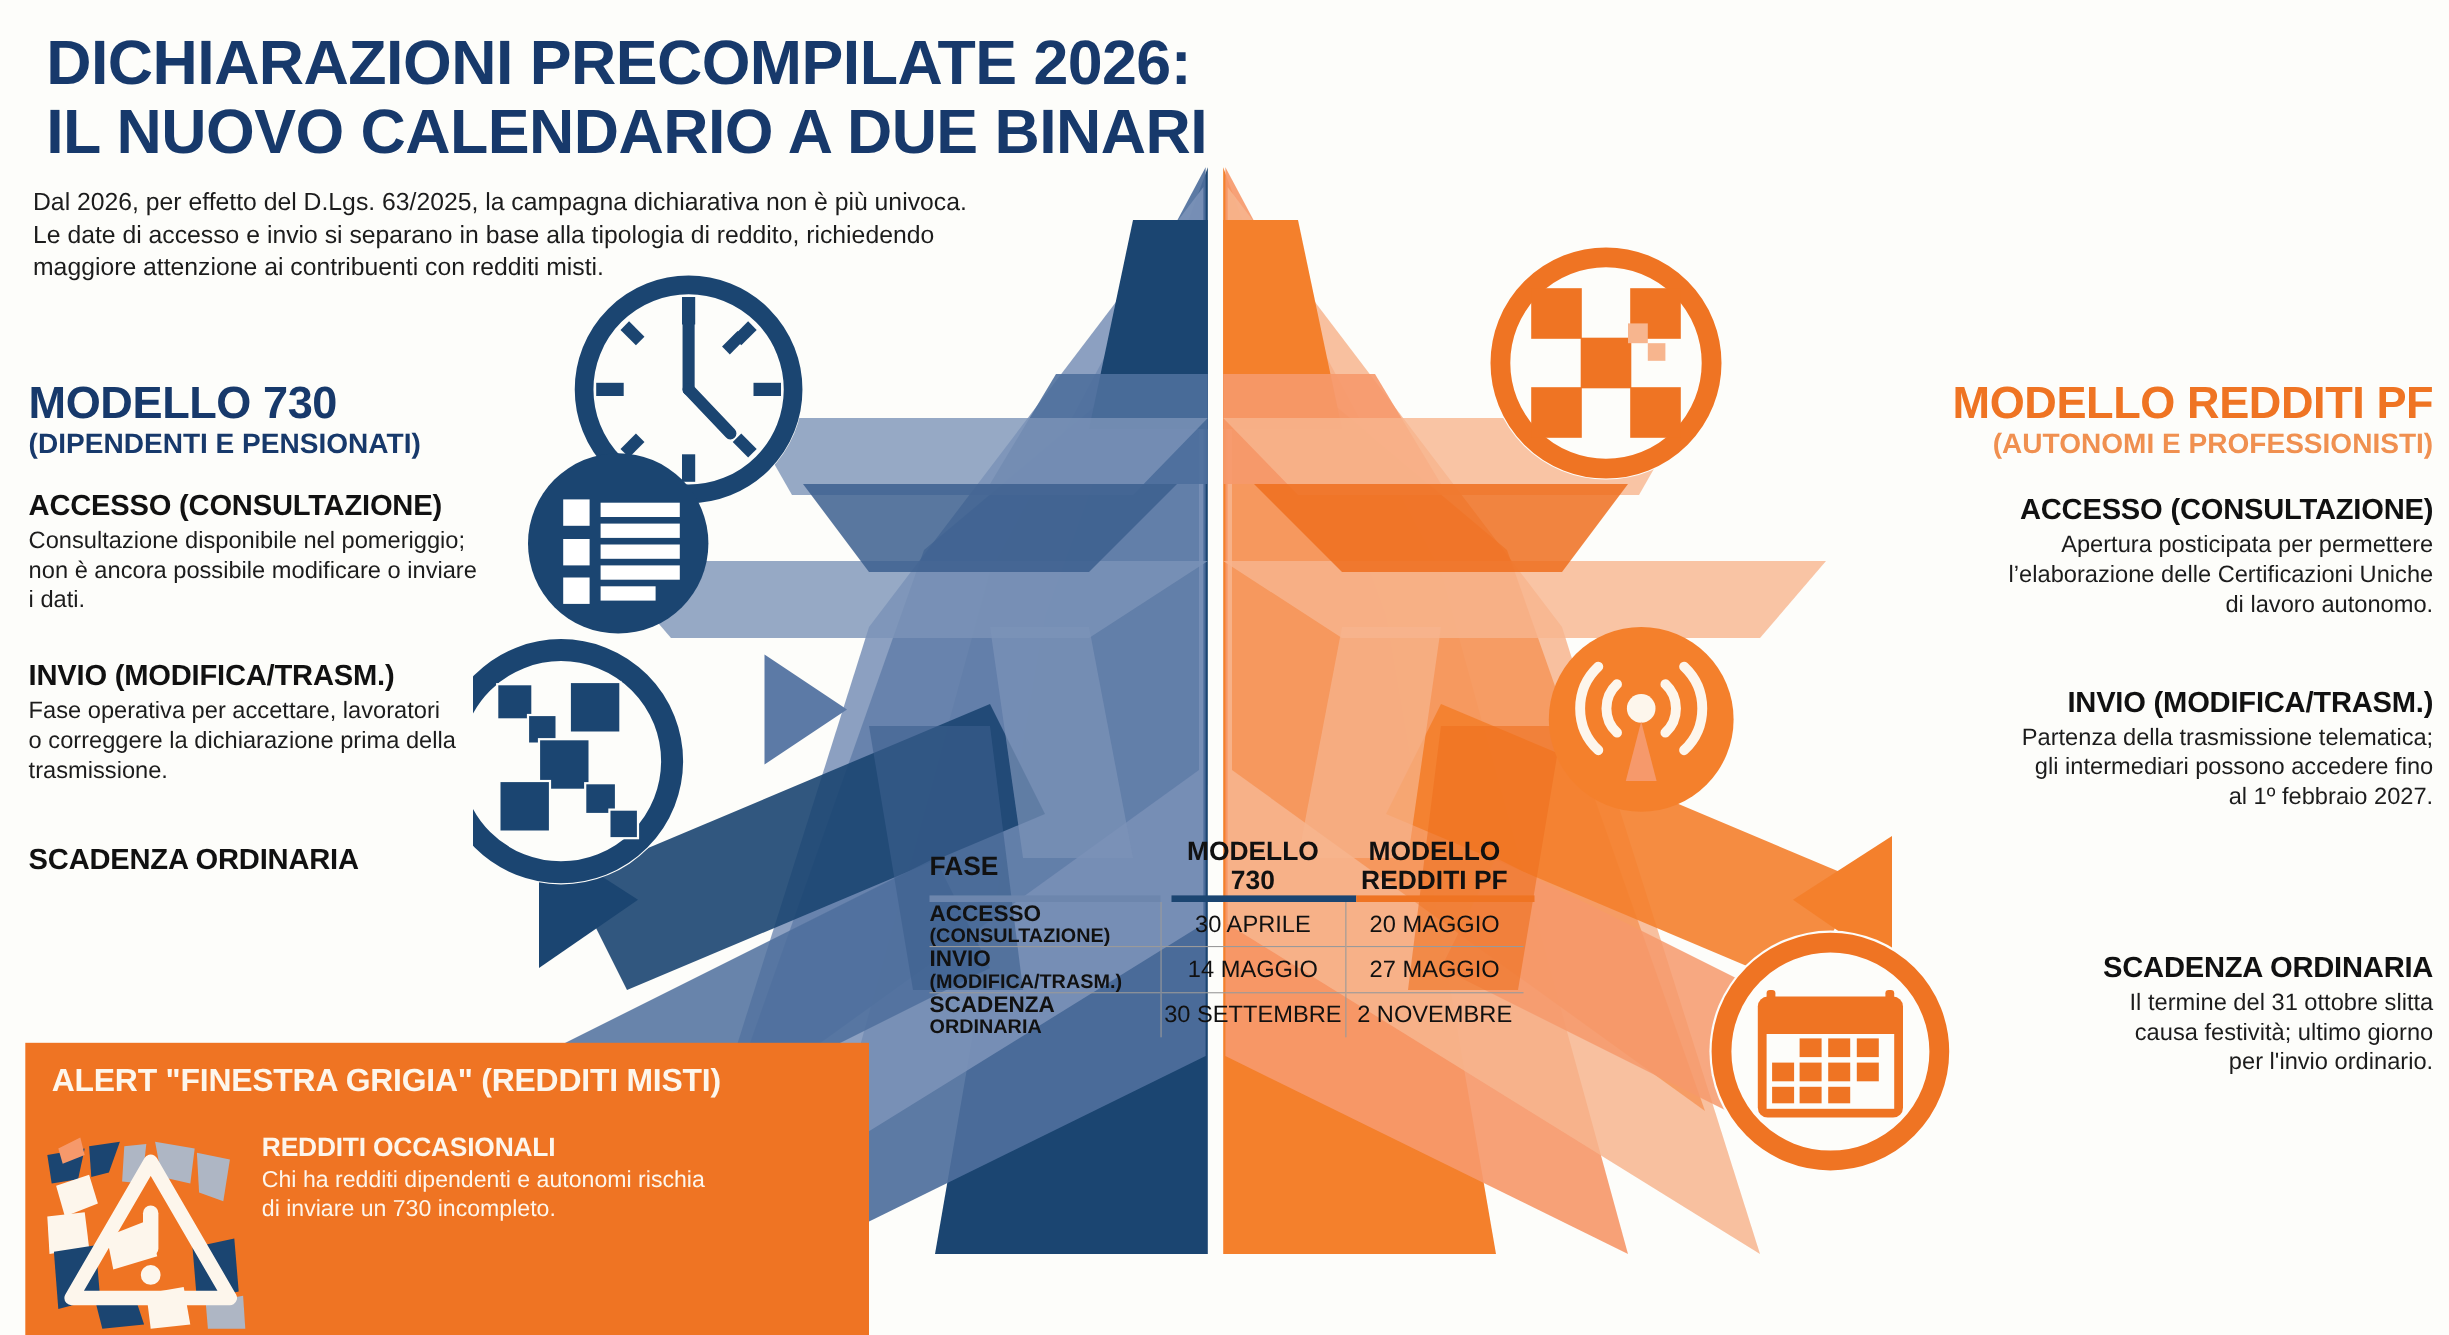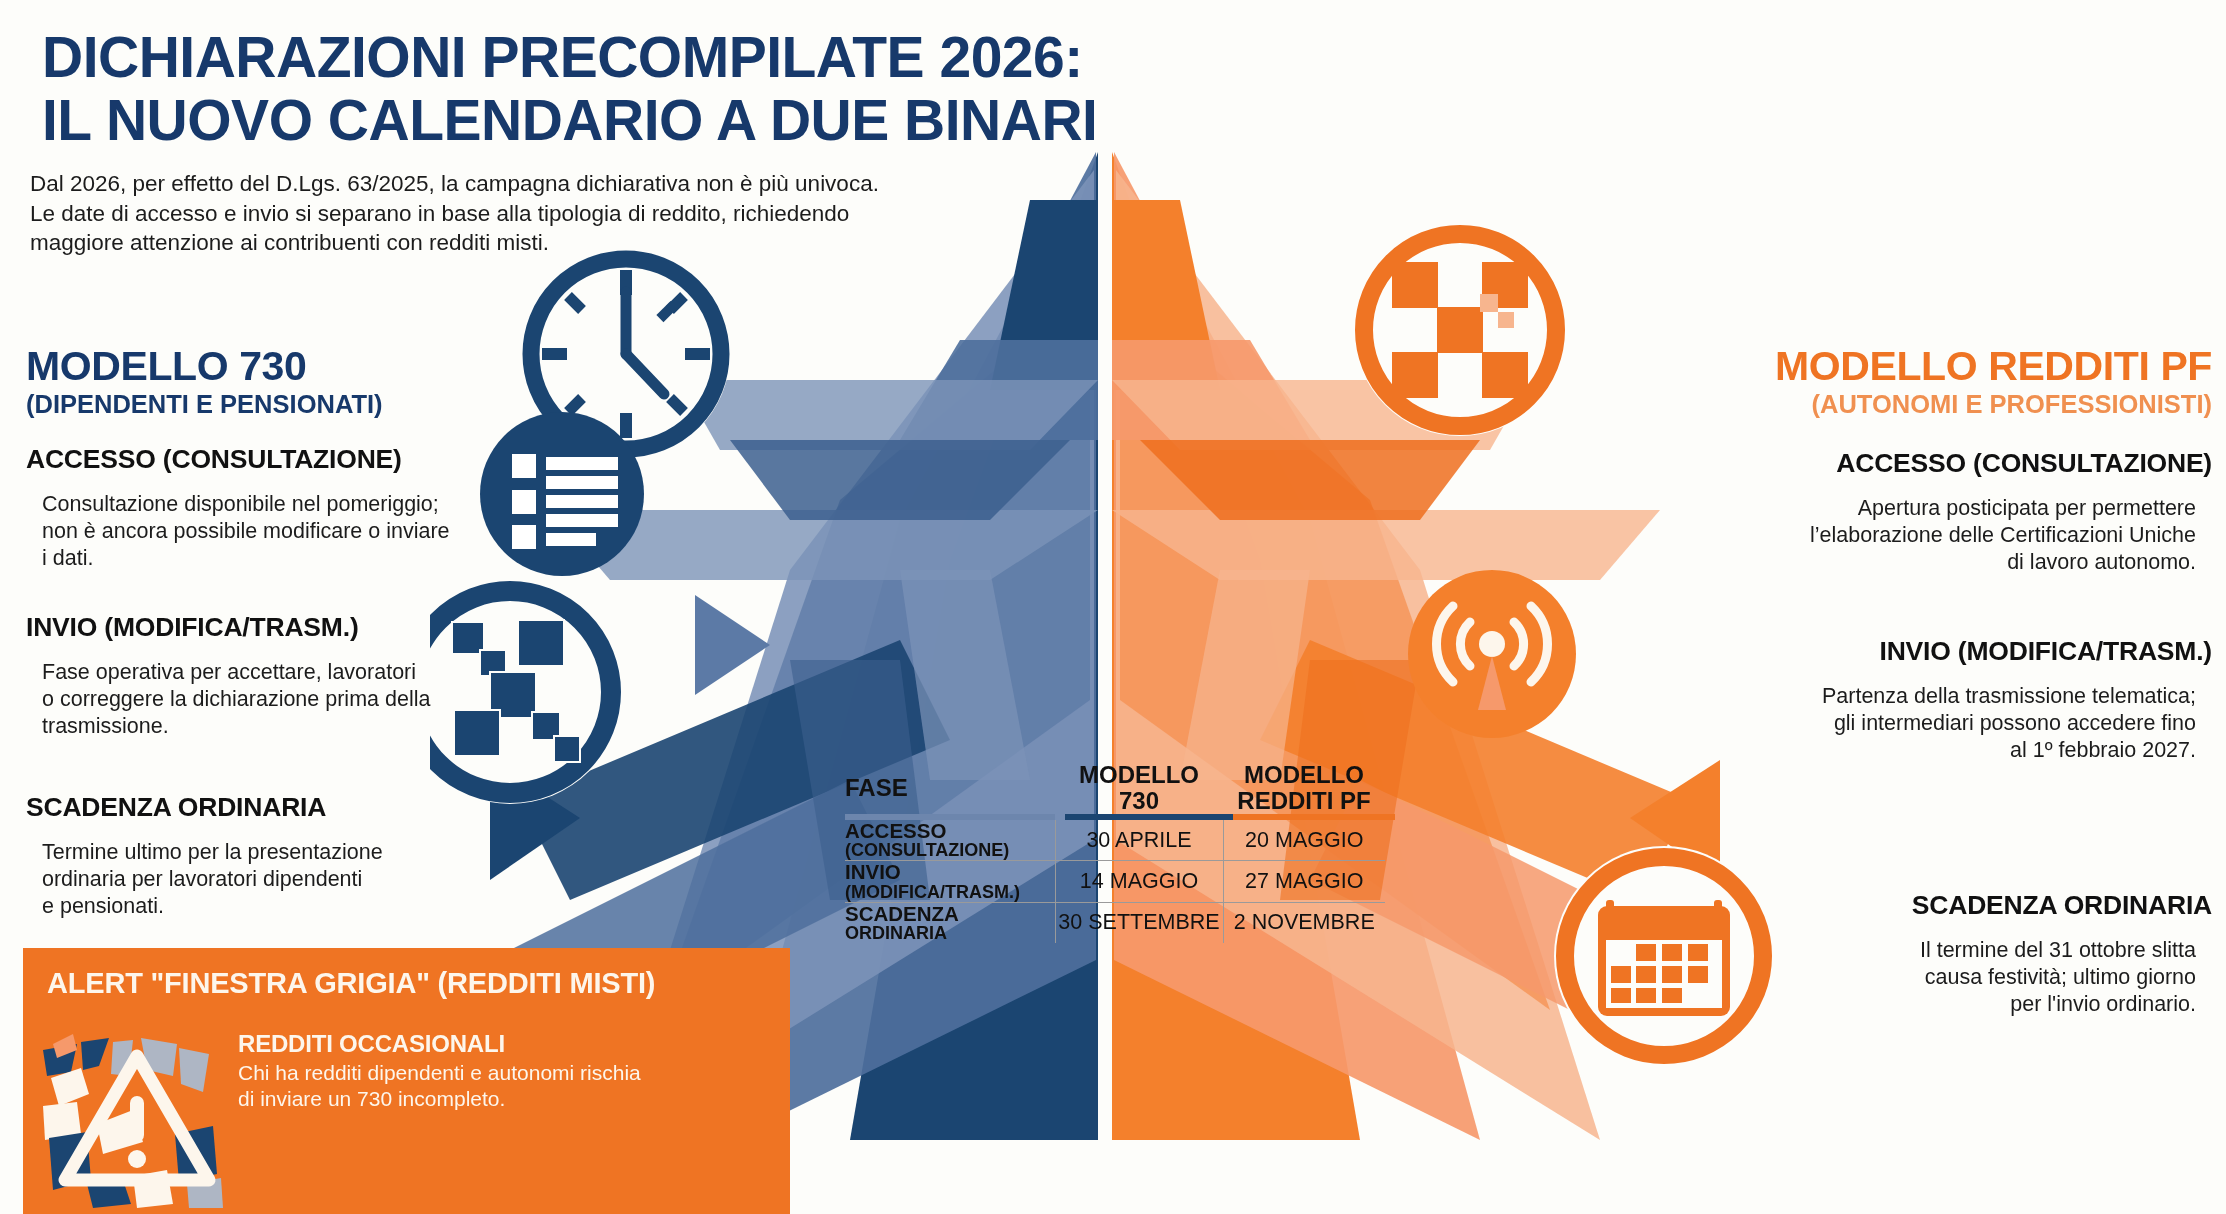--- a/index.html
+++ b/index.html
@@ -75,21 +75,21 @@
     font-size: 26.5px;
     font-weight: 700;
     color: #111;
     margin: 0 0 3px 0;
     letter-spacing: -0.2px;
   }
   .block-body {
     font-size: 21.5px;
     line-height: 1.26;
     color: #1c1c1c;
-    margin: 16px;
+    margin: 0;
     white-space: pre-line;
   }
   #blk-r-0 { margin-top: 30px; }
   #blk-r-1 { margin-top: 60px; }
   #blk-r-2 { margin-top: 126px; }
   #blk-l-1 { margin-top: 40px; }
   #blk-l-2 { margin-top: 52px; }
 
   
   #center-graphic {
@@ -374,23 +374,20 @@
 i dati.</div>
     </div>
     <div id="blk-l-1" class="block">
       <div class="block-title">INVIO (MODIFICA/TRASM.)</div>
       <div class="block-body">Fase operativa per accettare, lavoratori
 o correggere la dichiarazione prima della
 trasmissione.</div>
     </div>
     <div id="blk-l-2" class="block">
       <div class="block-title">SCADENZA ORDINARIA</div>
-      <div class="block-body">Termine ultimo per la presentazione
-ordinaria per lavoratori dipendenti
-e pensionati.</div>
     </div>
   </div>
 
   <div id="col-right" class="col">
     <div class="col-heading">MODELLO REDDITI PF</div>
     <div class="col-sub">(AUTONOMI E PROFESSIONISTI)</div>
 
     <div id="blk-r-0" class="block">
       <div class="block-title">ACCESSO (CONSULTAZIONE)</div>
       <div class="block-body">Apertura posticipata per permettere

